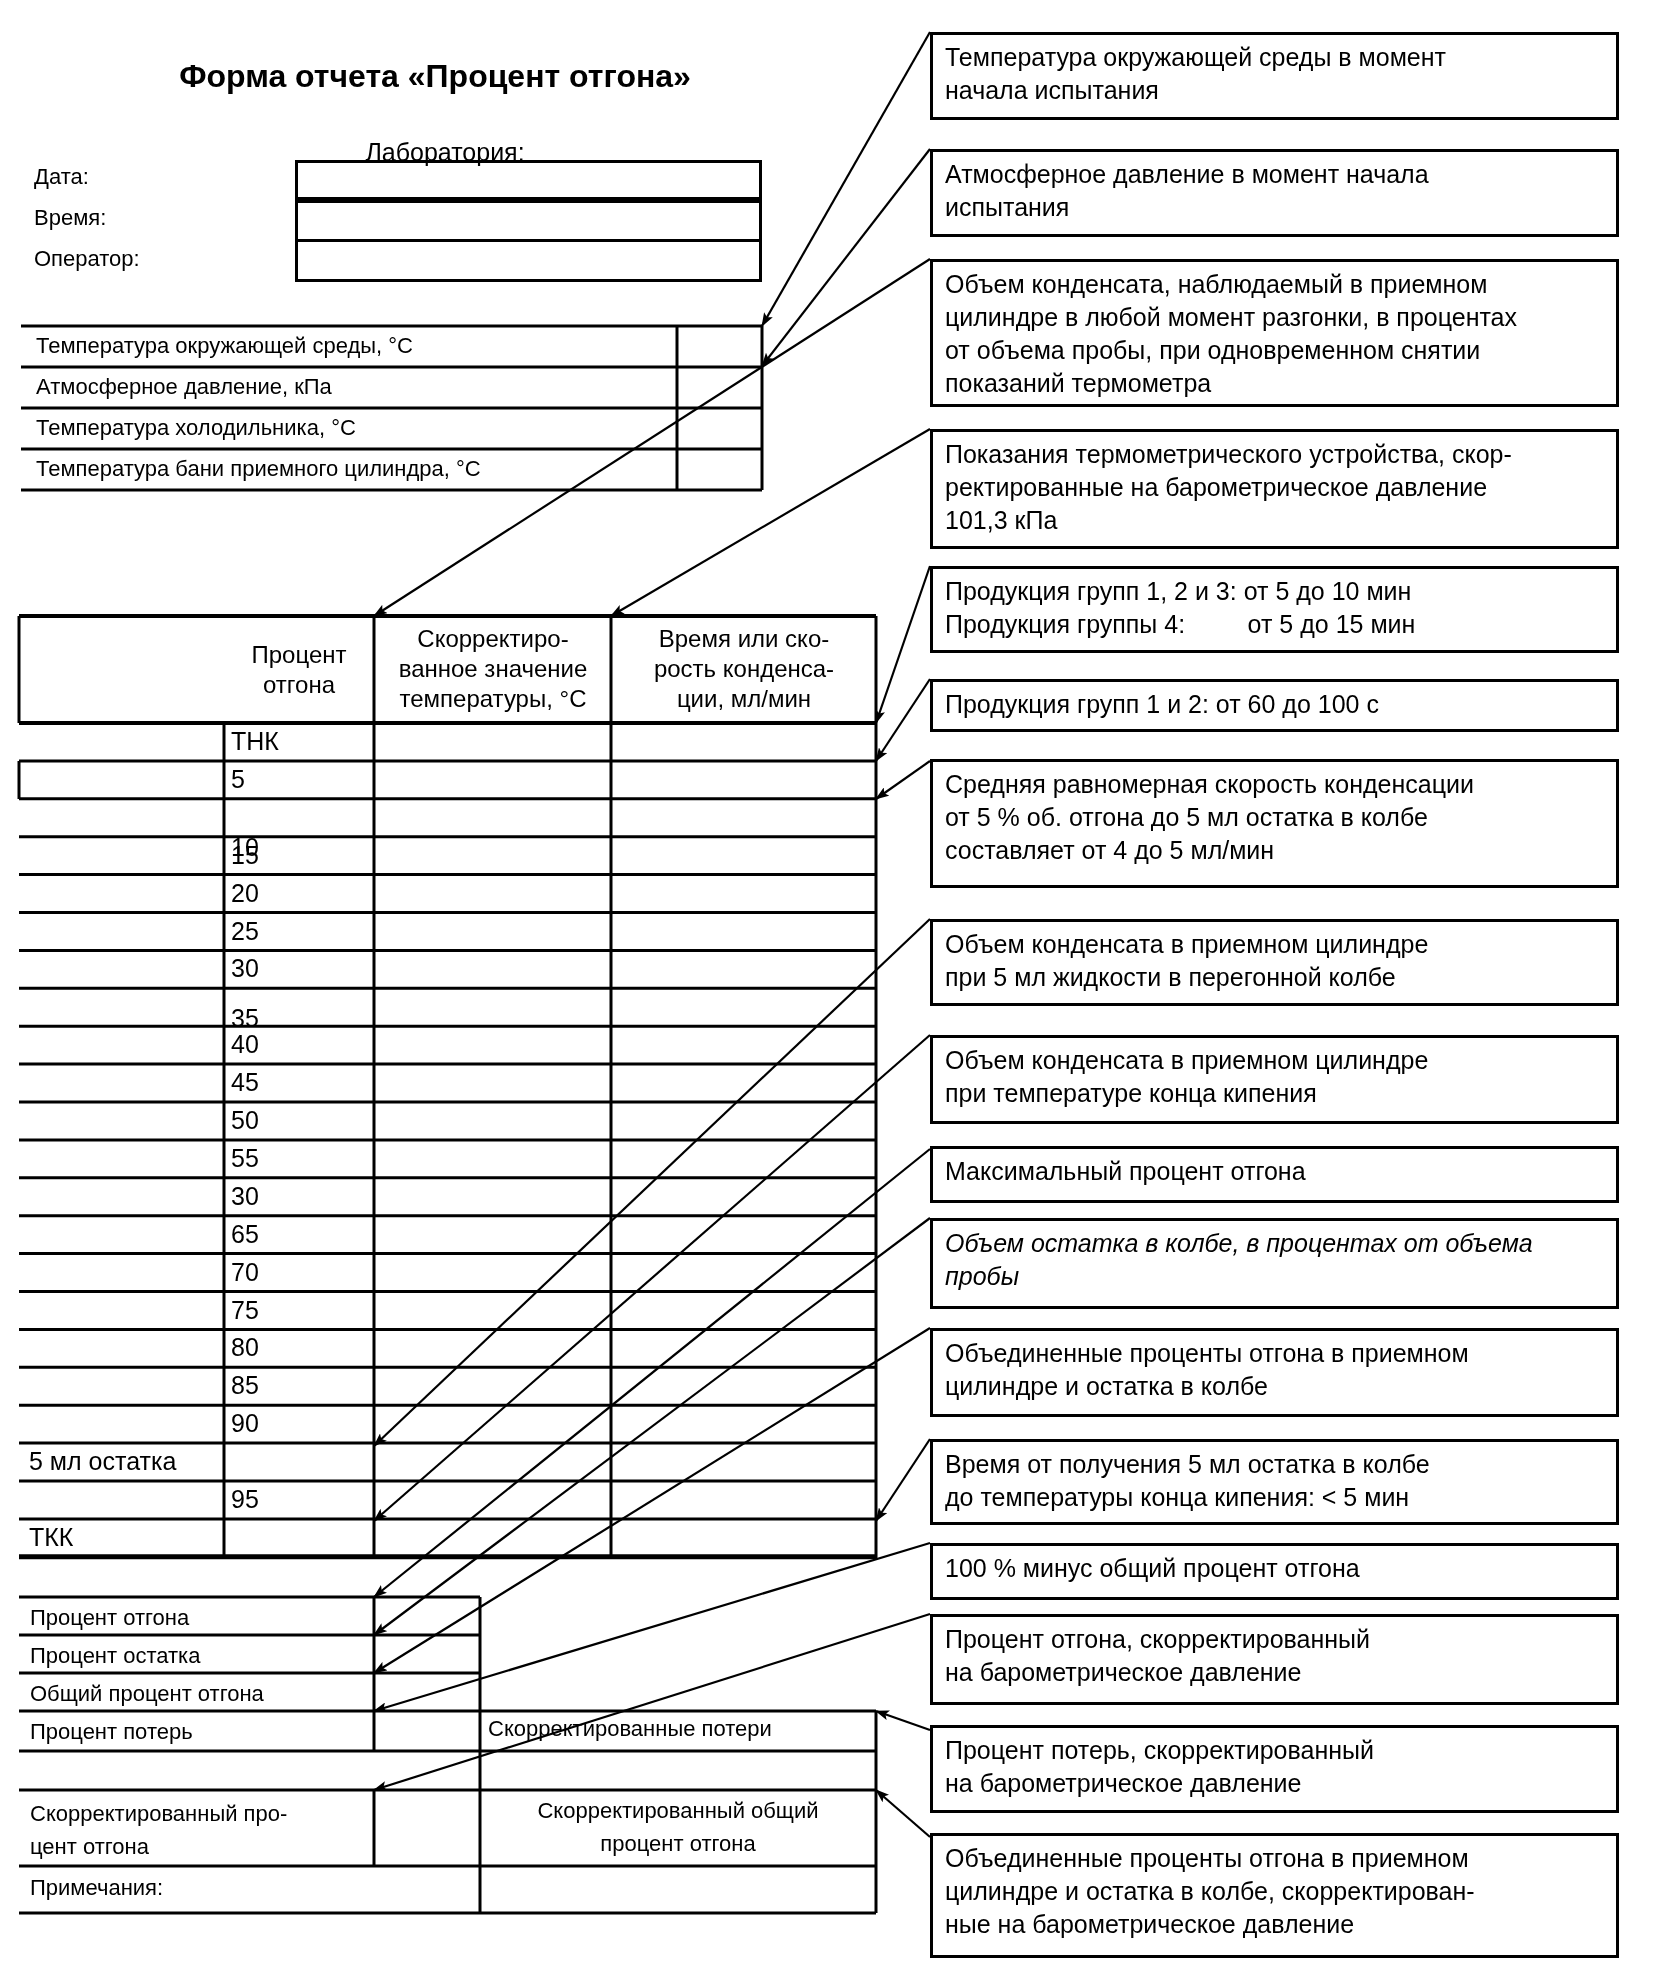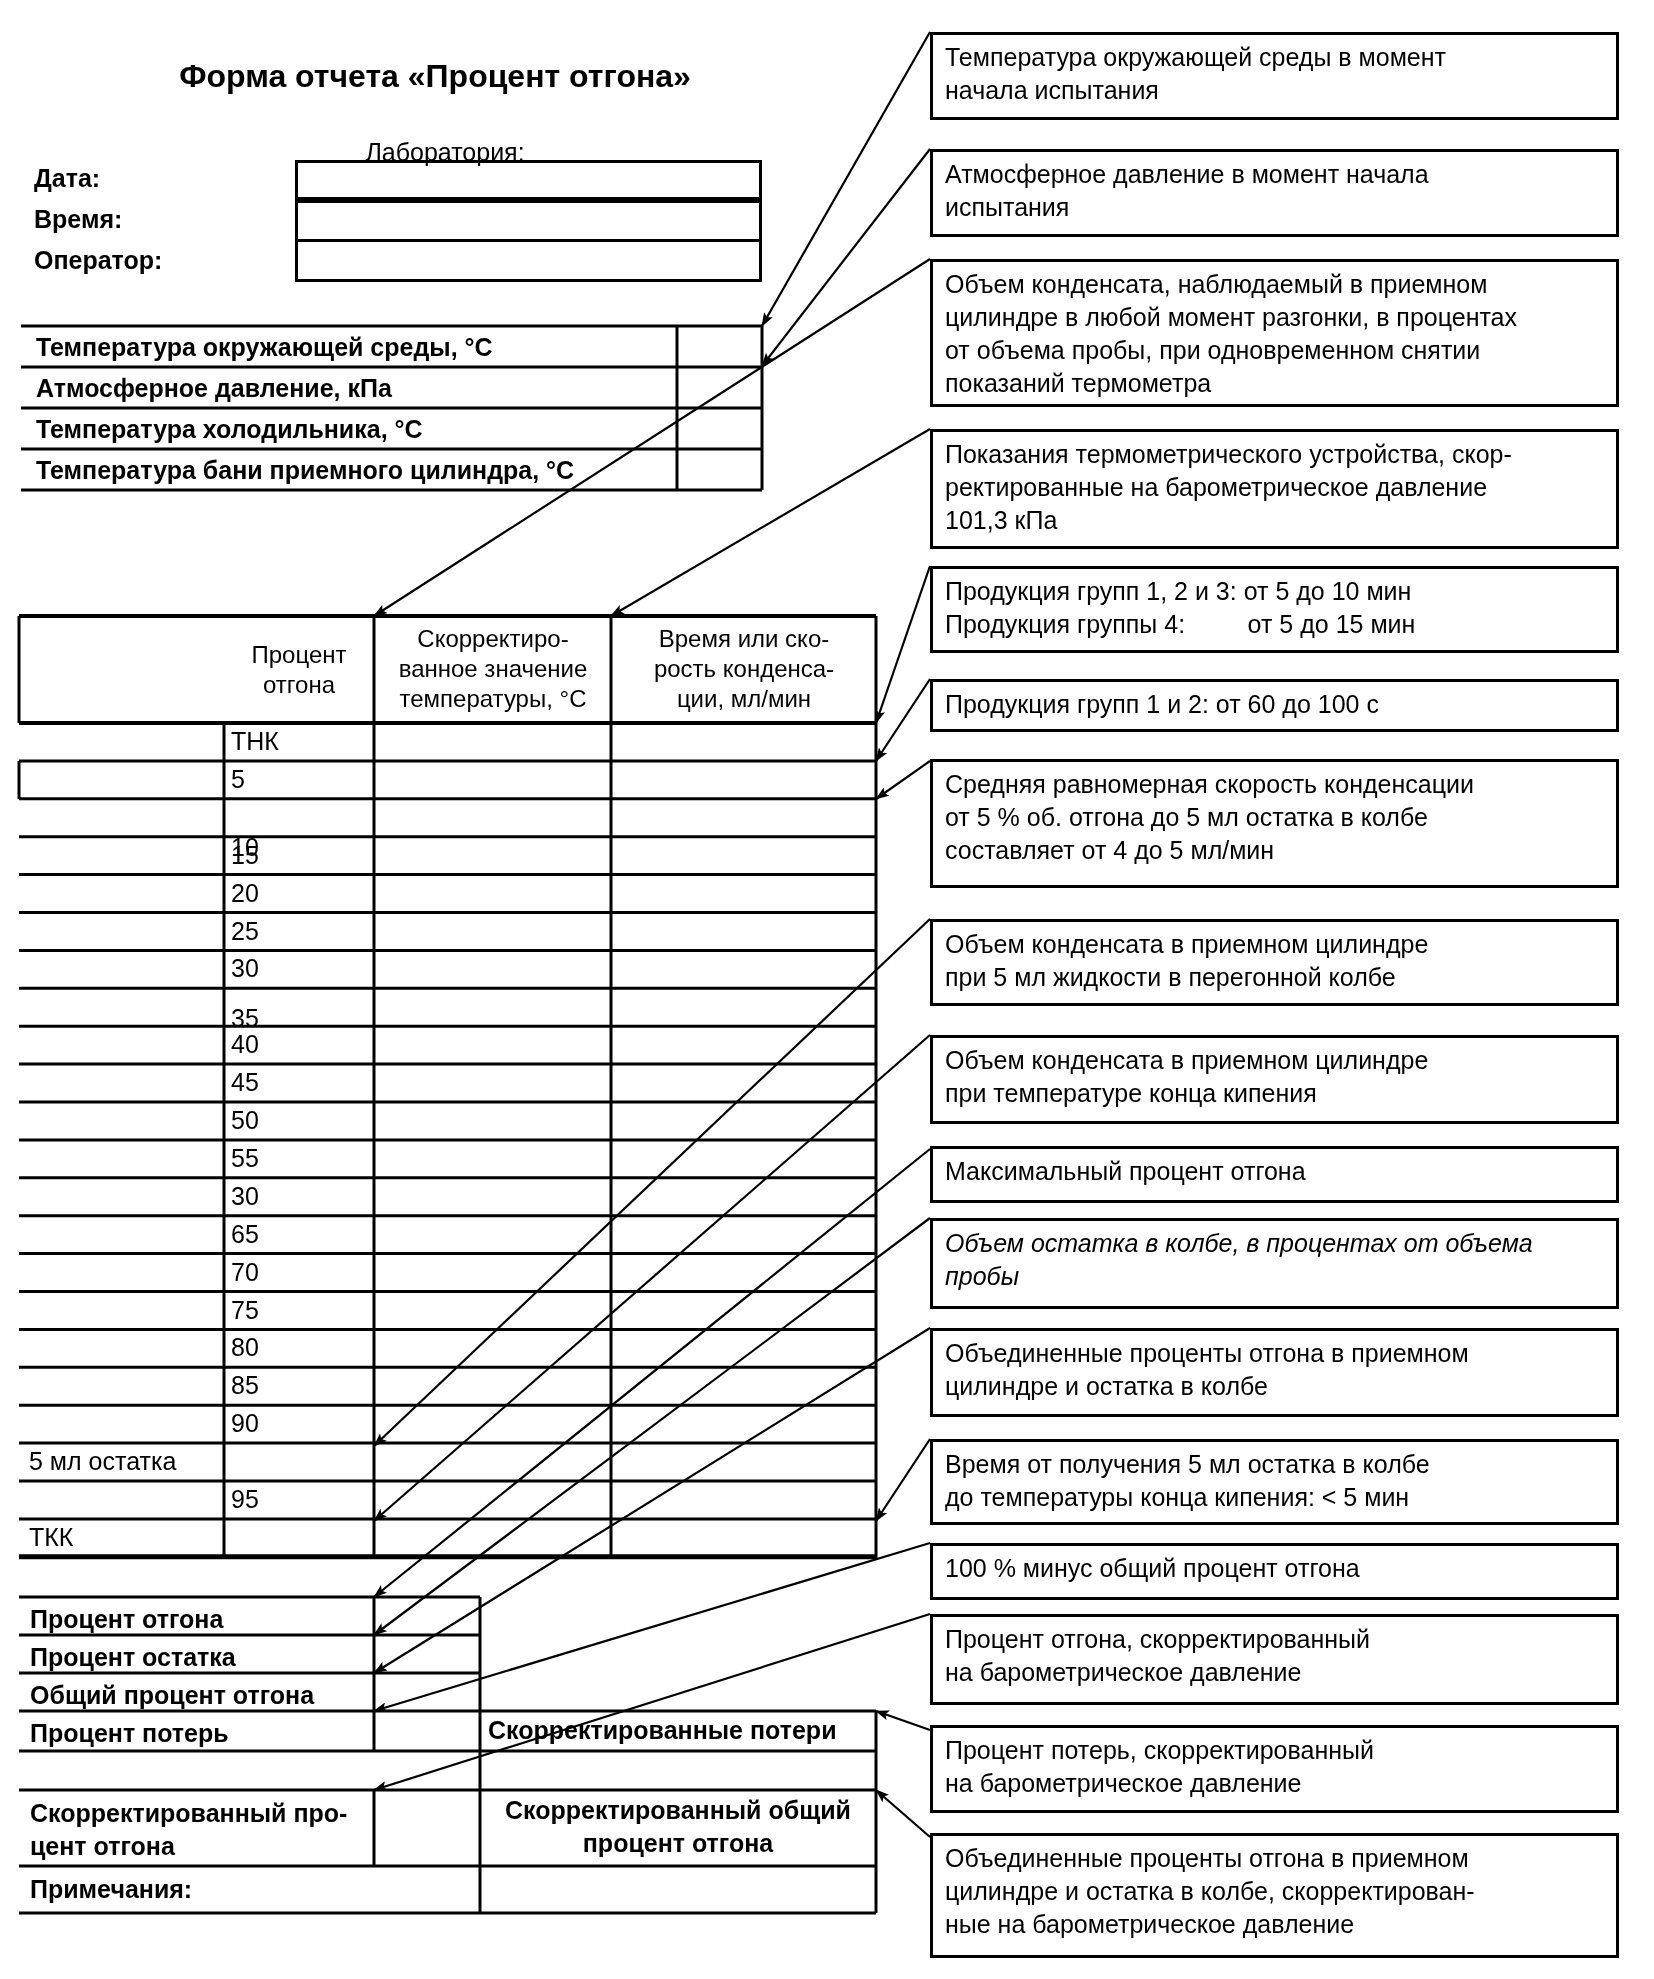--- a/index.html
+++ b/index.html
@@ -2,21 +2,21 @@
 <html><head>
 <meta charset="utf-8">
 <style>
   html,body{margin:0;padding:0;background:#fff;}
   body{width:1654px;height:1979px;position:relative;overflow:hidden;font-family:"Liberation Sans",sans-serif;color:#000;}
   .abs{position:absolute;}
   .title{left:130px;top:58px;width:610px;text-align:center;font-weight:bold;font-size:32px;}
   .lab{left:255px;top:112px;width:380px;text-align:center;font-size:25px;margin-top:26px;}
   .meta-label{left:34px;font-size:25px;}
   .meta-box{left:295px;width:467px;height:40px;border:3px solid #000;box-sizing:border-box;}
-  .lbl{font-size:25px;white-space:nowrap;font-weight:bold;}
+  .lbl{font-size:22px;white-space:nowrap;}
   .hdr{font-size:24px;text-align:center;line-height:30px;}
   .cell-text{font-size:25px;white-space:nowrap;}
   .note{position:absolute;left:930px;width:689px;border:3px solid #000;box-sizing:border-box;padding:6px 12px;font-size:25px;line-height:33px;background:#fff;}
   .note span{display:block;white-space:pre;}
   svg{position:absolute;left:0;top:0;}
 </style>
 </head>
 <body>
 
 <div class="abs title">Форма отчета «Процент отгона»</div>

